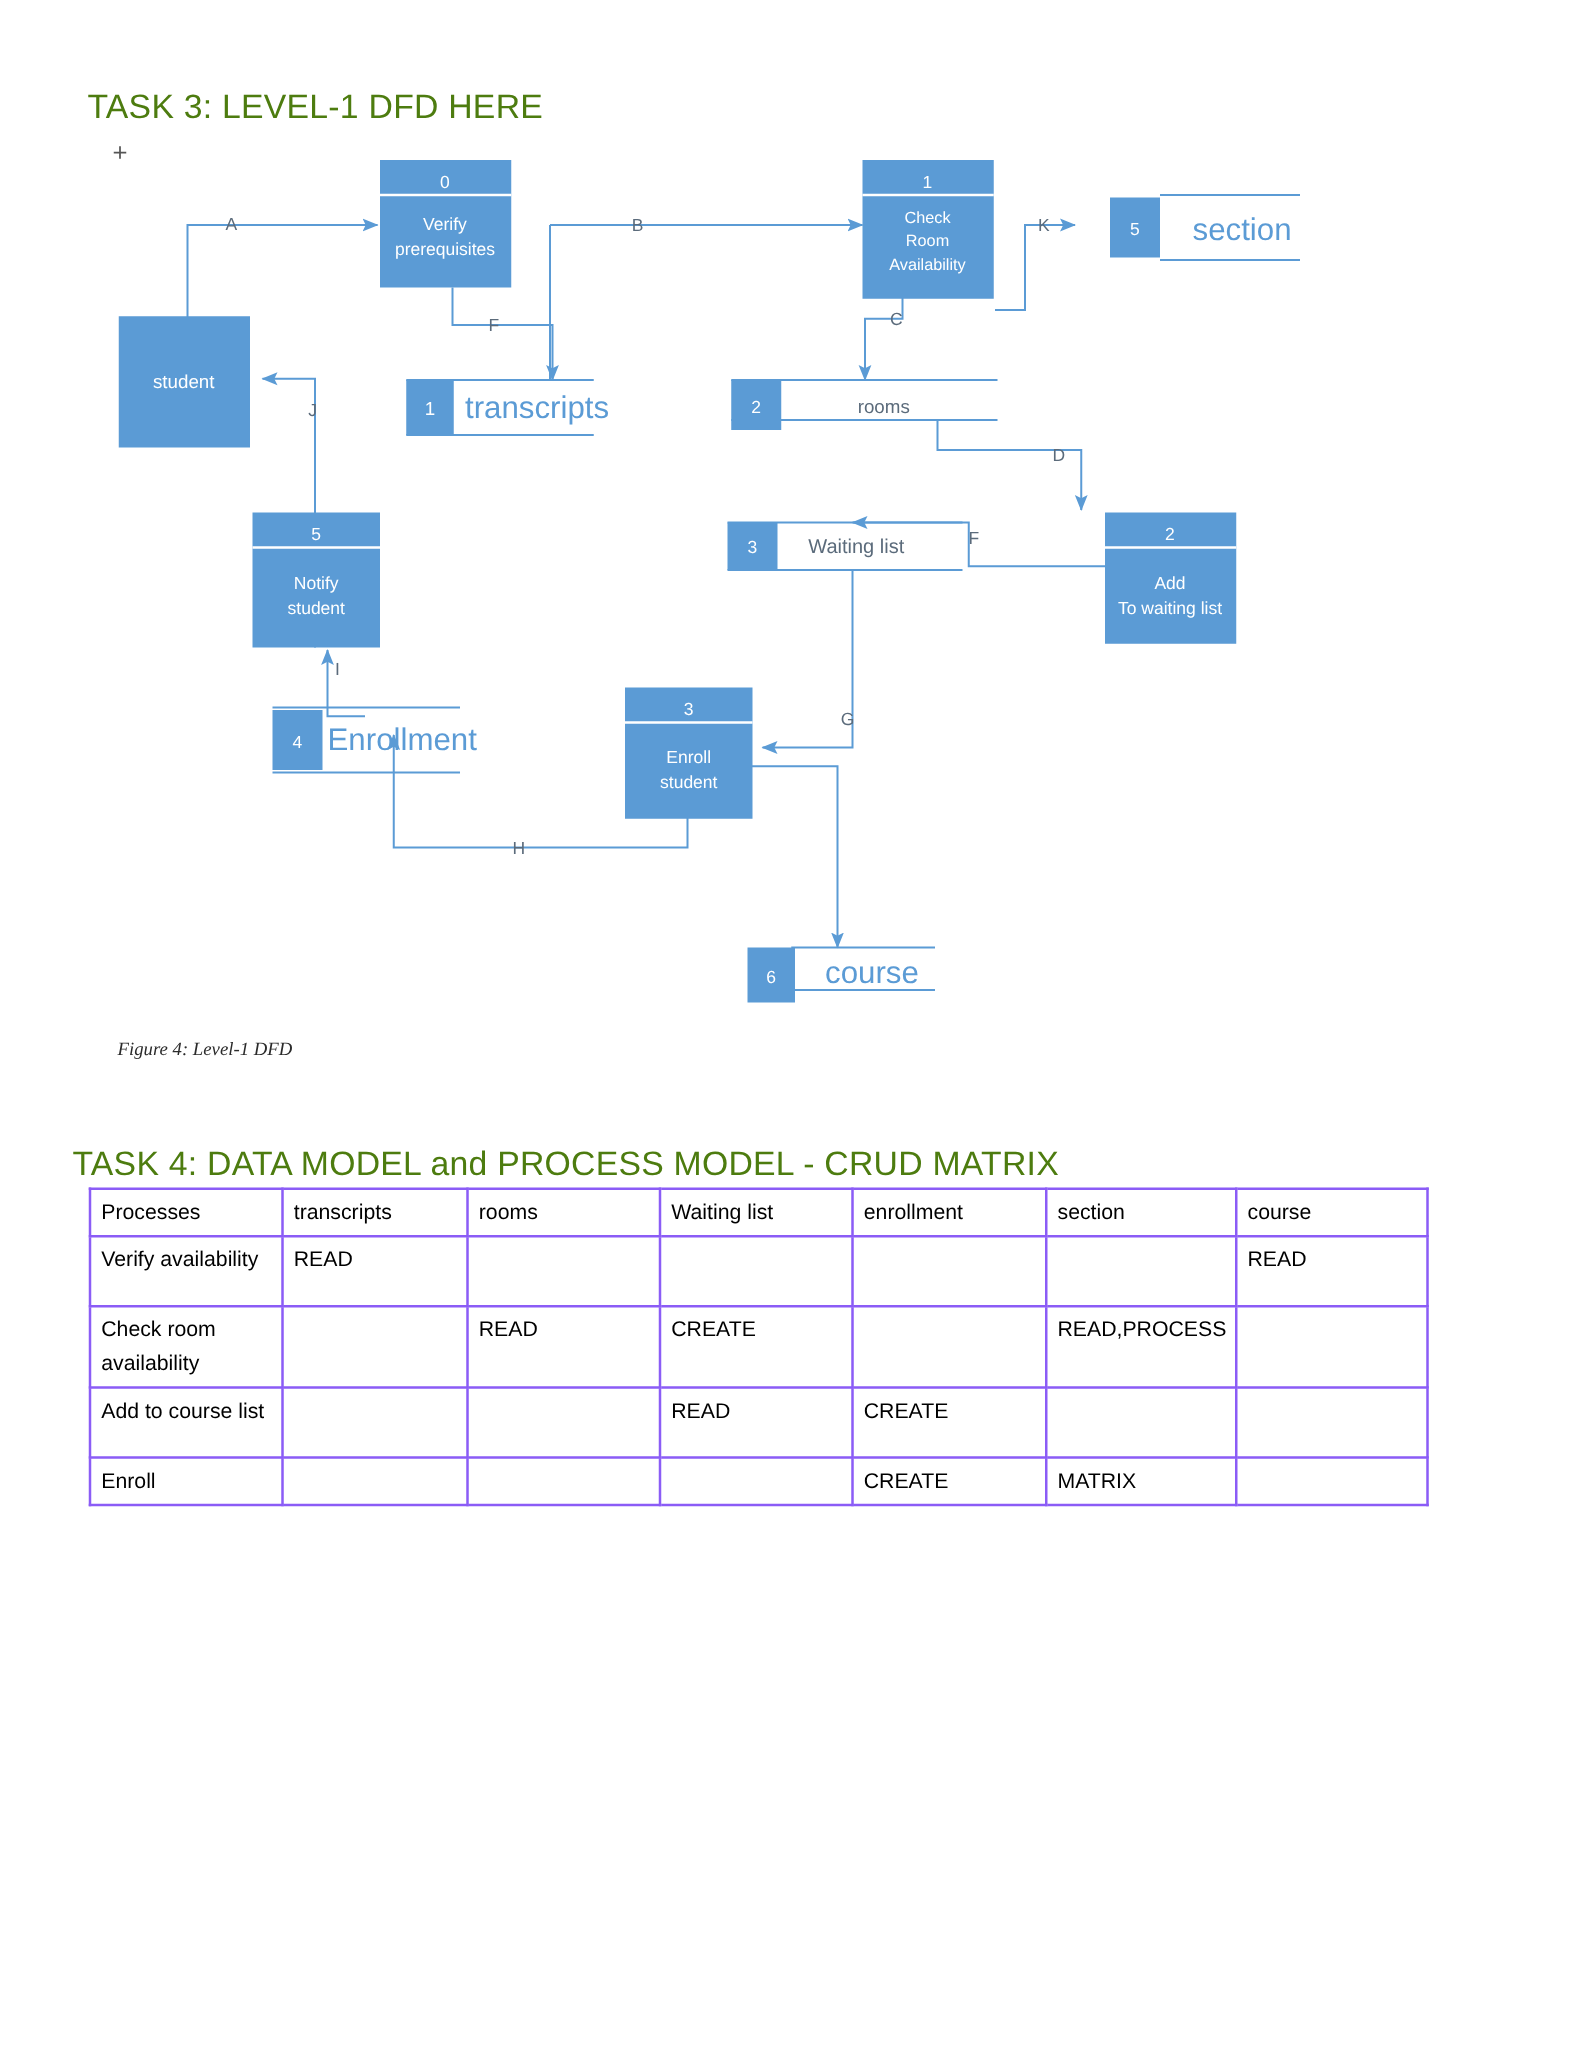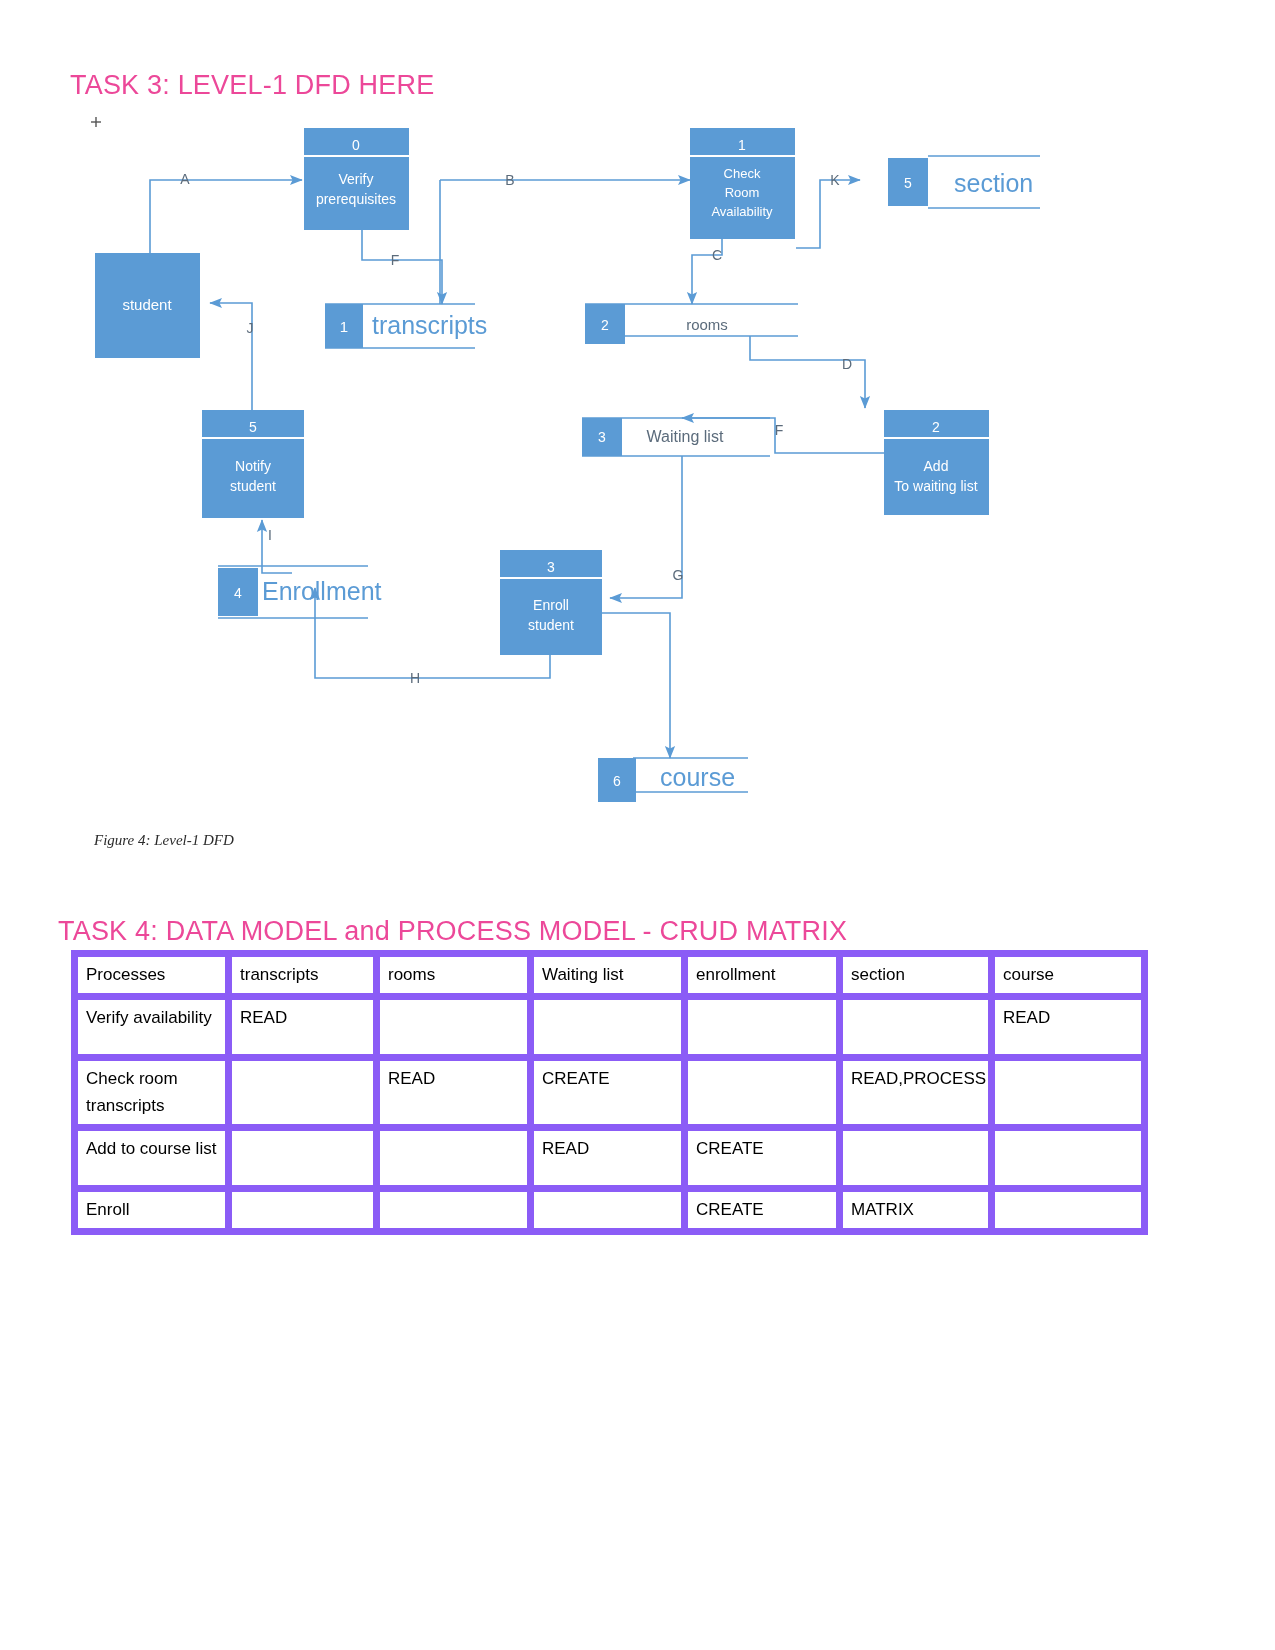--- a/index.html
+++ b/index.html
@@ -19,21 +19,21 @@
     position: relative;
     width: 1275px;
     height: 1650px;
   }
   
   .section-heading {
     position: absolute;
     font-family: "Liberation Sans", sans-serif;
     font-size: 27px;
     font-weight: 400;
-    color: #ec4899;
+    color: #4d7c0f;
     letter-spacing: 0.2px;
     white-space: nowrap;
   }
   #task3-heading { left: 70px; top: 70px; }
   #task4-heading { left: 58px; top: 916px; }
 
   
   #dfd-canvas {
     position: absolute;
     left: 70px;
@@ -57,21 +57,21 @@
   
   #crud-table {
     position: absolute;
     left: 71px;
     top: 950px;
     width: 1070px;
     border-collapse: collapse;
     table-layout: fixed;
   }
   #crud-table td, #crud-table th {
-    border: 7px solid #8b5cf6;
+    border: 2px solid #8b5cf6;
     font-family: "Liberation Sans", sans-serif;
     font-size: 17px;
     font-weight: 400;
     text-align: left;
     vertical-align: top;
     padding: 5px 7px 5px 8px;
     line-height: 1.55;
     color: #000000;
   }
   #crud-table col.c0 { width: 154px; }
@@ -273,21 +273,21 @@
         <td>Verify availability</td>
         <td>READ</td>
         <td></td>
         <td></td>
         <td></td>
         <td></td>
         <td>READ</td>
       </tr>
 
       <tr class="tall">
-        <td>Check room transcripts</td>
+        <td>Check room availability</td>
         <td></td>
         <td>READ</td>
         <td>CREATE</td>
         <td></td>
         <td>READ,PROCESS</td>
         <td></td>
       </tr>
 
       <tr class="tall">
         <td>Add to course list</td>

